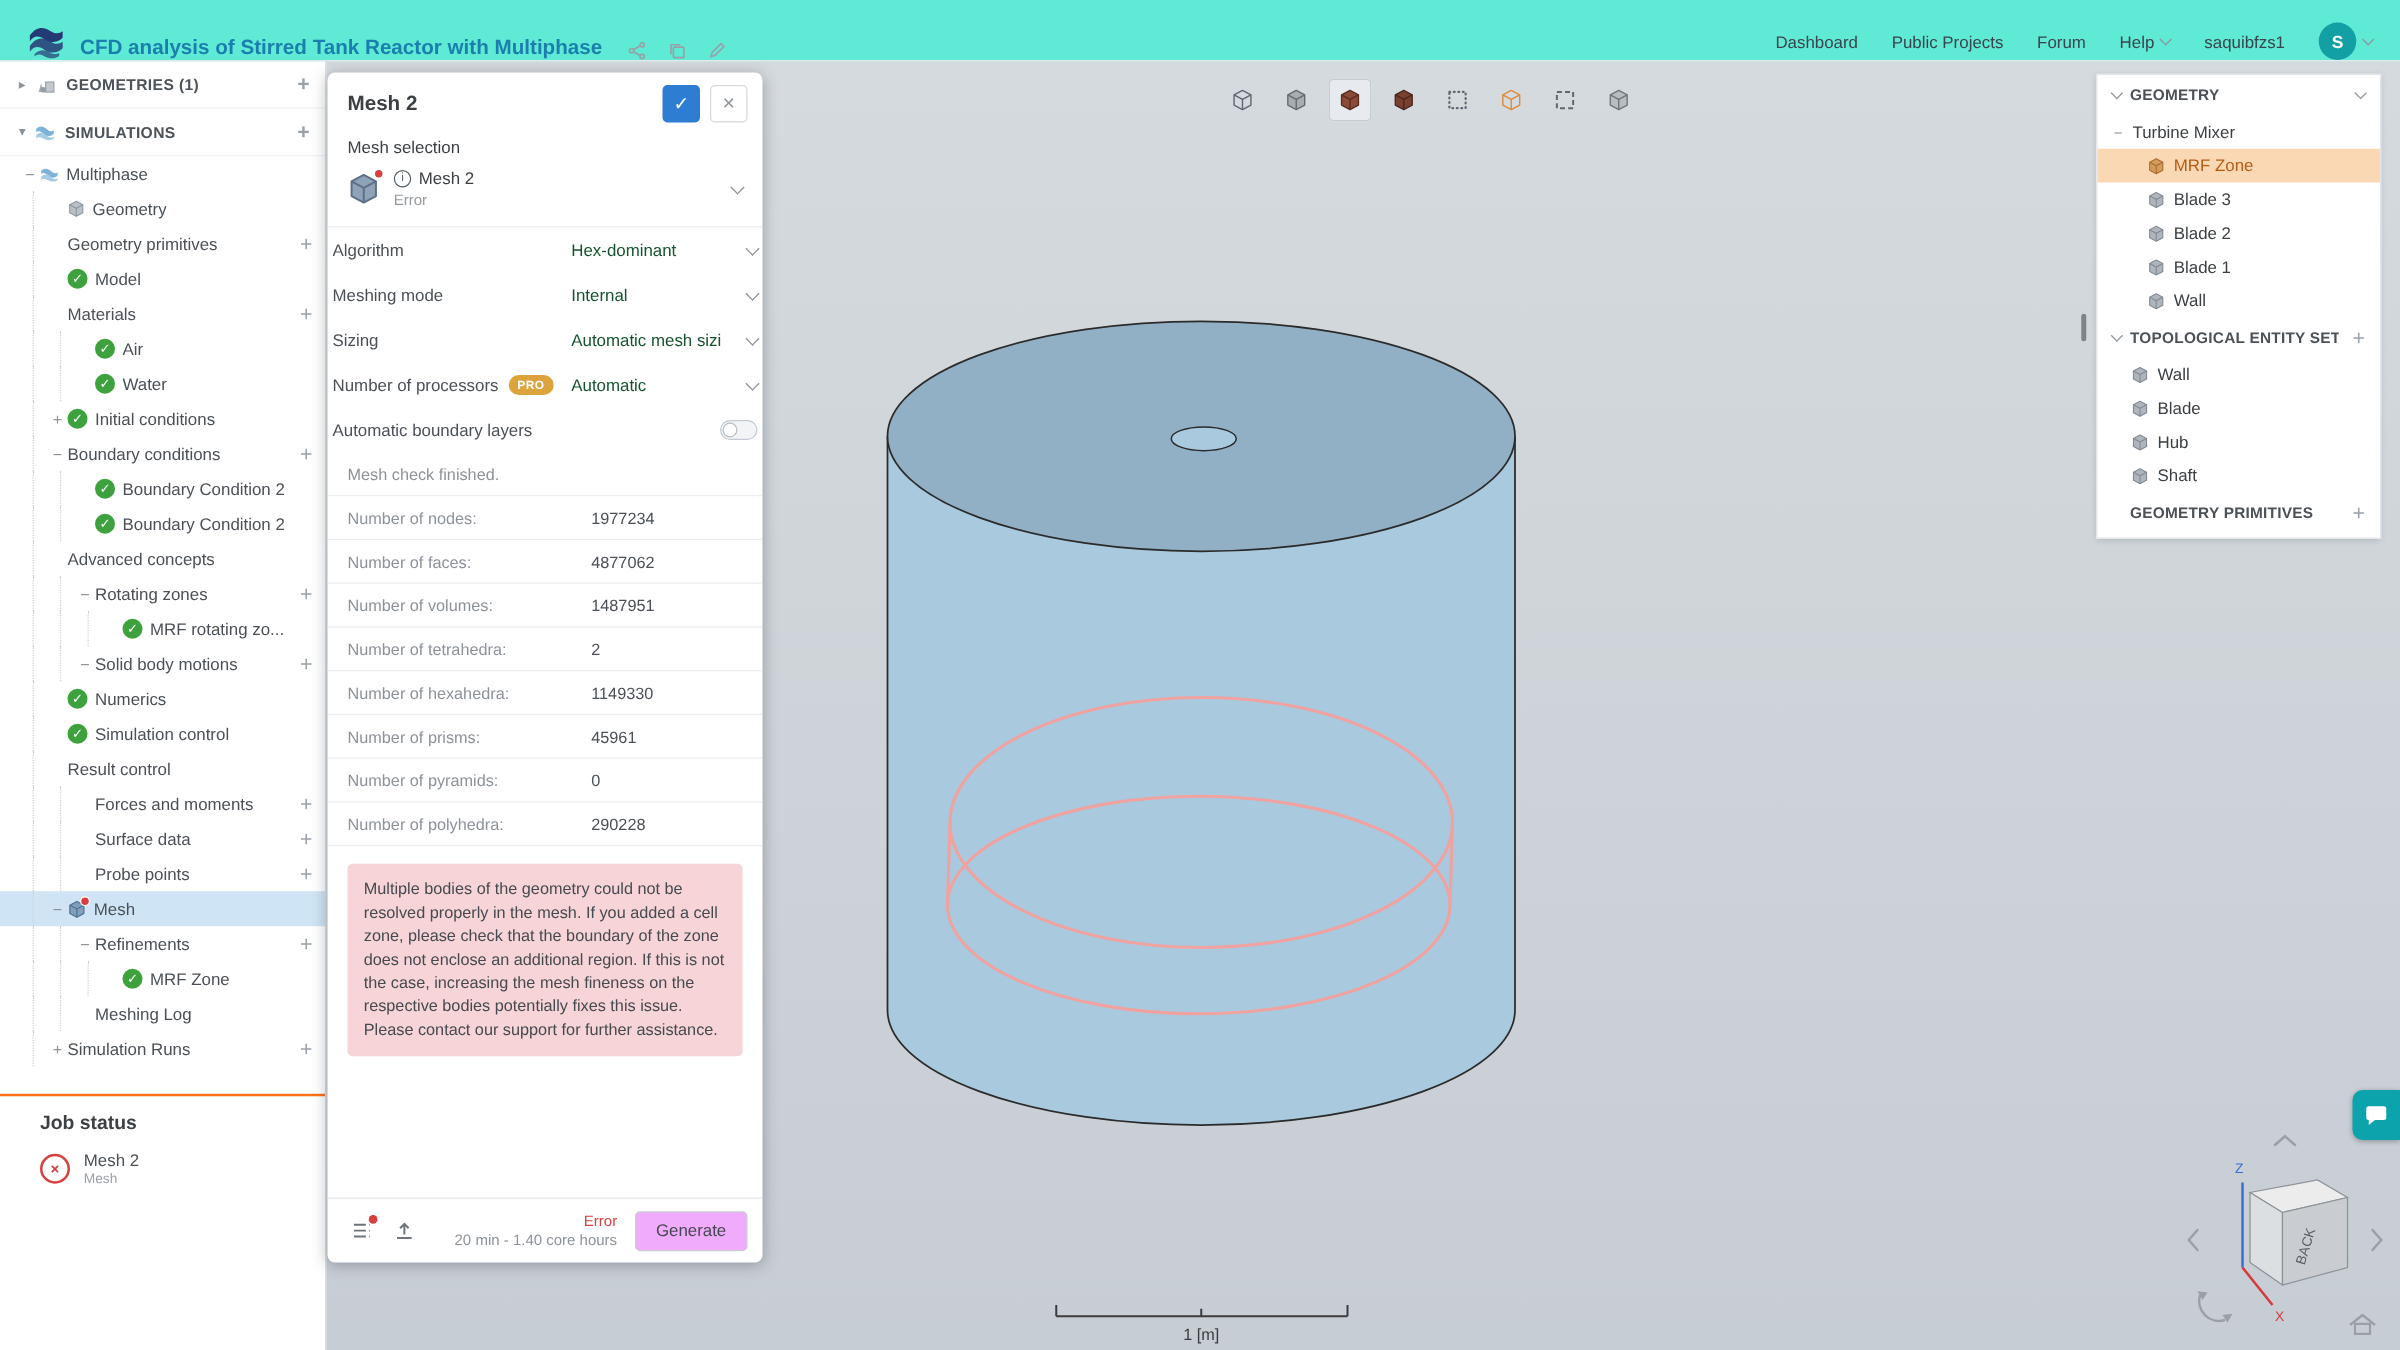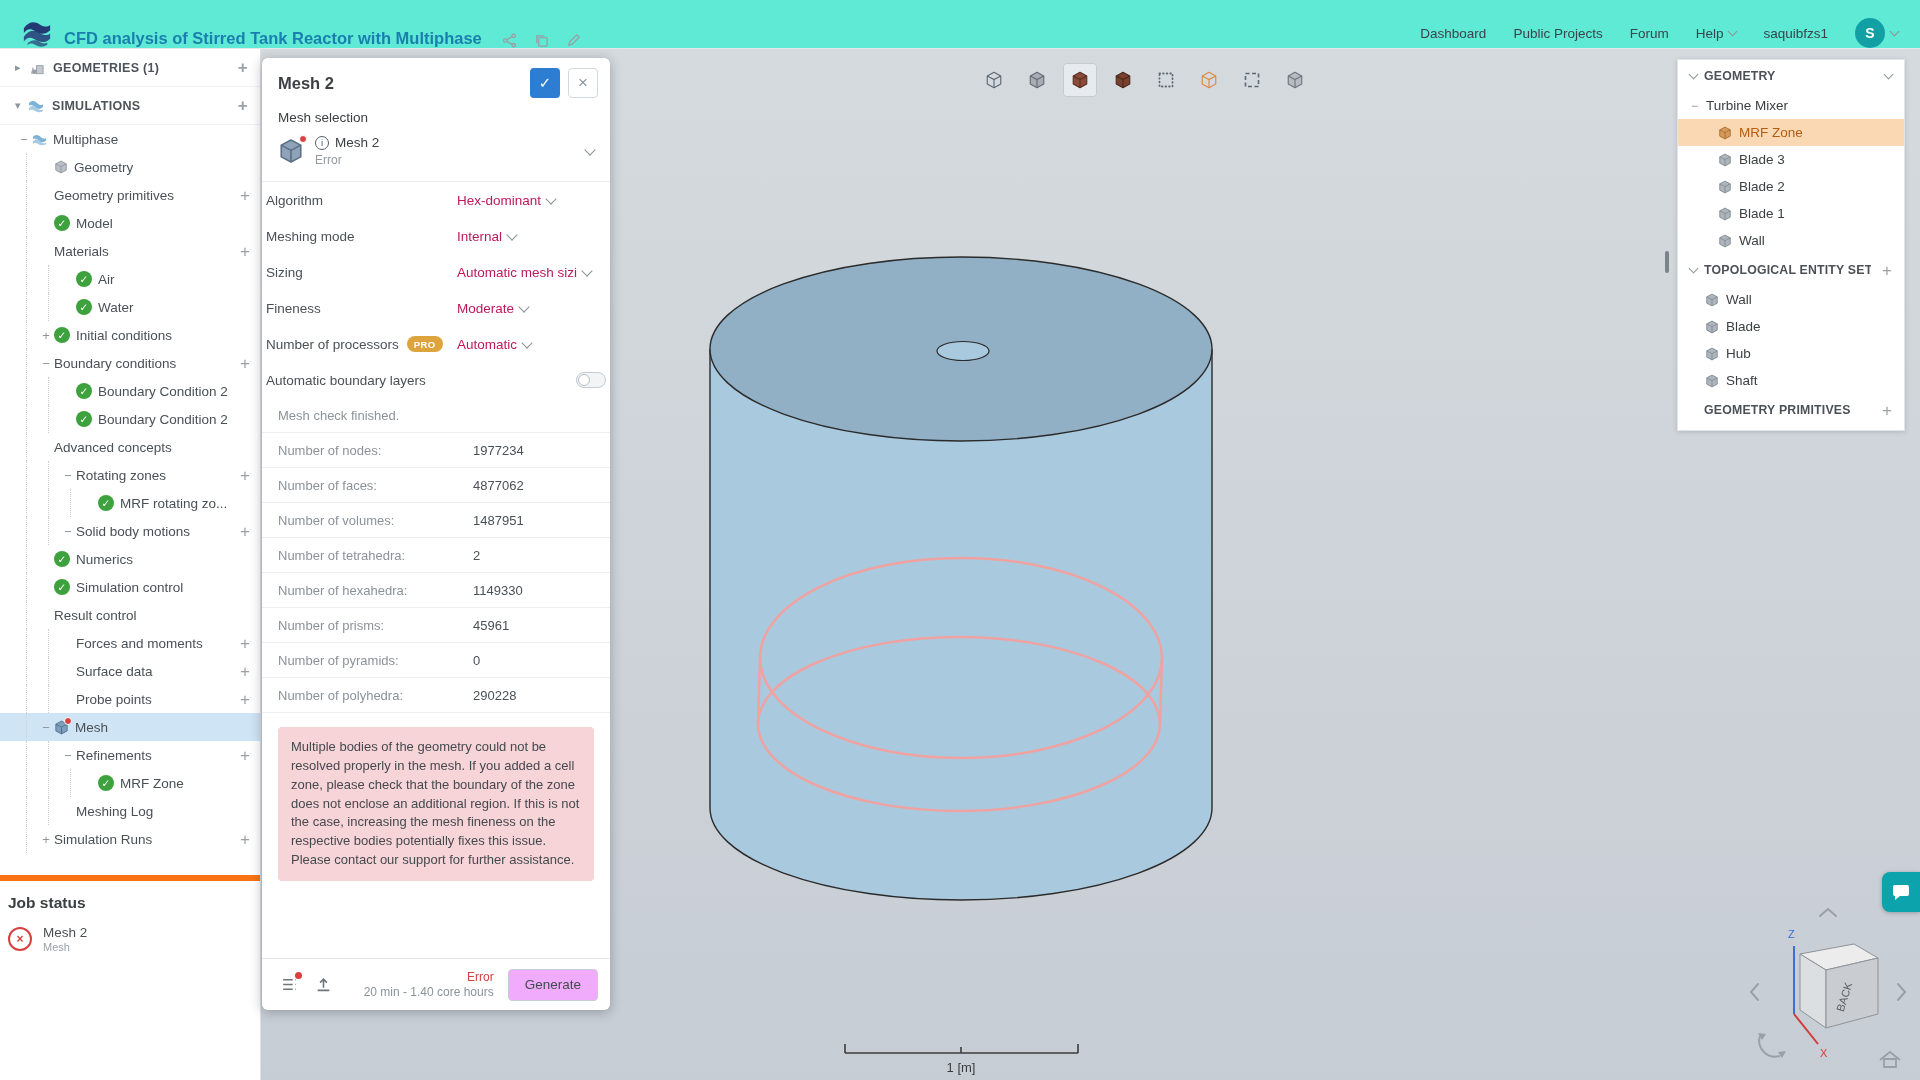--- a/index.html
+++ b/index.html
@@ -27,21 +27,21 @@
   .side-section .sec-label{flex:1;white-space:nowrap;overflow:hidden}
   .add-plus{margin-left:auto;color:#9aa1a8;font-size:17px;line-height:1;padding-left:8px;flex:none}
   .tree-row{height:28px;display:flex;align-items:center;padding:0 10px 0 16px;font-size:13.5px;color:#4a5056;white-space:nowrap}
   .tree-row.selected{background:#cfe4f4}
   .guide{flex:none;width:12px;margin-left:10px;align-self:stretch;border-left:1px dotted #ccd1d6}
   .tree-row .expander{width:16px;text-align:center;color:#8d949b;font-size:13px;flex:none}
   .ic-check{width:16px;height:16px;border-radius:50%;background:#3da23d;color:#fff;font-size:10.5px;display:inline-flex;align-items:center;justify-content:center;margin-right:6px;flex:none}
   .tree-ic{margin-right:6px;display:inline-flex;flex:none;position:relative}
   .errdot{position:absolute;right:-3px;top:-3px;width:8px;height:8px;border-radius:50%;background:#d84040;border:1.5px solid #fff}
   .tree-label{overflow:hidden;text-overflow:ellipsis}
-  #job-status{margin-top:22px;border-top:6px solid #f97316;padding:13px 8px}
+  #job-status{margin-top:22px;border-top:2px solid #f97316;padding:13px 32px}
   .job-head{font-size:15.5px;font-weight:700;color:#3c4043;margin-bottom:13px}
   .job-row{display:flex;align-items:center;gap:11px}
   .job-ic{width:24px;height:24px;border-radius:50%;border:2.5px solid #d84040;color:#d84040;font-weight:700;font-size:12px;display:flex;align-items:center;justify-content:center;flex:none}
   .job-name{font-size:13.5px;color:#4a5056}
   .job-type{font-size:11px;color:#9aa1a8;margin-top:1px}
 
   
   #viewport{position:absolute;top:49px;left:261px;right:0;bottom:0;background:linear-gradient(180deg,#d5dade 0%,#c7cdd4 100%);overflow:hidden}
   #scene{position:absolute;inset:0}
   #vp-toolbar{position:absolute;left:716px;top:14px;display:flex;gap:9px}
@@ -75,21 +75,21 @@
   .sel-label{padding:2px 16px 10px;color:#3c4043;font-size:13.5px}
   .sel-row{display:flex;align-items:center;padding:0 16px 14px;border-bottom:1px solid #e9ebee}
   .mesh-big{position:relative;display:flex;flex:none}
   .sel-texts{margin-left:11px;flex:1;min-width:0}
   .sel-name{display:flex;align-items:center;gap:6px;font-size:13.5px;color:#3c4043}
   .info-ic{width:14px;height:14px;border-radius:50%;border:1.2px solid #55606a;color:#55606a;font-size:9.5px;display:inline-flex;align-items:center;justify-content:center;flex:none}
   .sel-status{font-size:12px;color:#949a9f;margin-top:3px}
   .chev{width:8px;height:8px;border-right:1.6px solid #8a9096;border-bottom:1.6px solid #8a9096;transform:rotate(45deg);flex:none;margin-top:-3px}
   .field-row{height:36px;display:flex;align-items:center;padding:0 4px;font-size:13.5px}
   .f-label{width:191px;flex:none;color:#4a5056;display:flex;align-items:center;white-space:nowrap;overflow:hidden}
-  .f-value{flex:1;display:flex;align-items:center;color:#be185d;min-width:0}
+  .f-value{flex:1;display:flex;align-items:center;justify-content:space-between;color:#14532d;min-width:0}
   .fv-text{white-space:nowrap;overflow:hidden;text-overflow:ellipsis;padding-right:6px}
   .toggle{margin-left:auto;width:30px;height:16px;border:1px solid #c3cad1;border-radius:9px;background:#f2f4f6;position:relative;flex:none}
   .toggle .knob{position:absolute;left:1px;top:1px;width:12px;height:12px;border-radius:50%;background:#fff;border:1px solid #b6bec6}
   .pro-badge{background:#dda43e;color:#fff;font-size:9.5px;font-weight:700;padding:2.5px 7px;border-radius:8px;margin-left:8px;letter-spacing:.4px;flex:none}
   .evlog-head{padding:10px 16px;display:flex;align-items:center;gap:9px;font-weight:700;font-size:13.5px;color:#3c4043;border-bottom:1px solid #e9ebee}
   .stat-row{height:35px;display:flex;align-items:center;padding:0 16px;border-bottom:1px solid #eceef0;font-size:13px}
   .s-label{width:195px;flex:none;color:#8c9299;white-space:nowrap;overflow:hidden}
   .s-value{color:#4a5056}
   .error-box{margin:14px 16px;background:#f6d4d8;border-radius:4px;padding:11px 13px;font-size:13px;line-height:1.45;color:#454a4f}
   .panel-foot{margin-top:auto;border-top:1px solid #e4e7ea;padding:8px 12px;display:flex;align-items:center;gap:4px;height:52px;flex:none}
@@ -614,27 +614,20 @@
           <span class="chev" data-interactable="false"></span>
         </span>
       </div>
       <div class="field-row" data-interactable="false">
         <span class="f-label" data-interactable="false">Sizing</span>
         <span class="f-value" data-interactable="true">
           <span class="fv-text" data-interactable="false">Automatic mesh sizi</span>
           <span class="chev" data-interactable="false"></span>
         </span>
       </div>
-      <div class="field-row" data-interactable="false">
-        <span class="f-label" data-interactable="false">Fineness</span>
-        <span class="f-value" data-interactable="true">
-          <span class="fv-text" data-interactable="false">Moderate</span>
-          <span class="chev" data-interactable="false"></span>
-        </span>
-      </div>
     </div>
   <div class="field-row" data-interactable="false">
     <span class="f-label">
       <span data-interactable="false">Number of processors</span>
       <span class="pro-badge" data-interactable="false">PRO</span>
     </span>
     <span class="f-value" data-interactable="true">
       <span class="fv-text" data-interactable="false">Automatic</span>
       <span class="chev" data-interactable="false"></span>
     </span>

